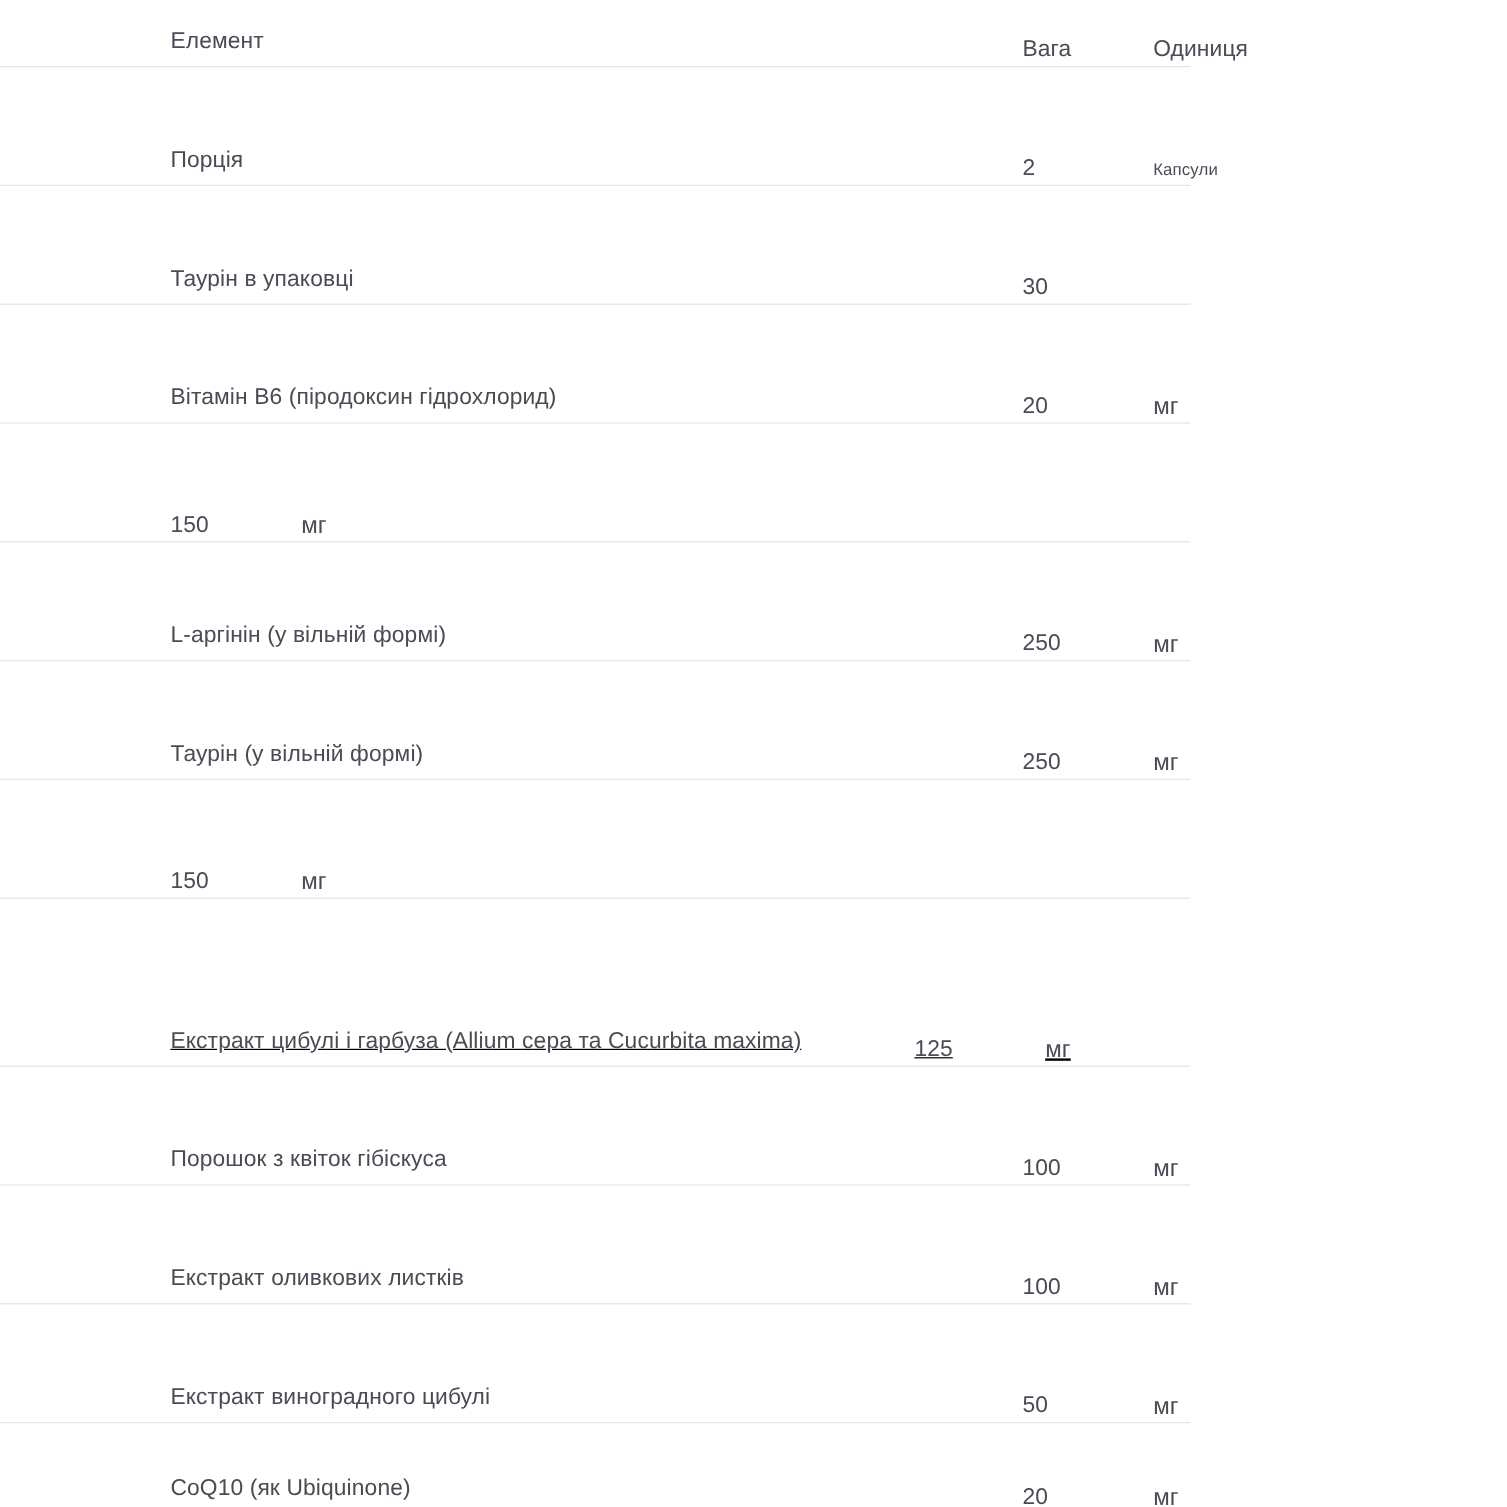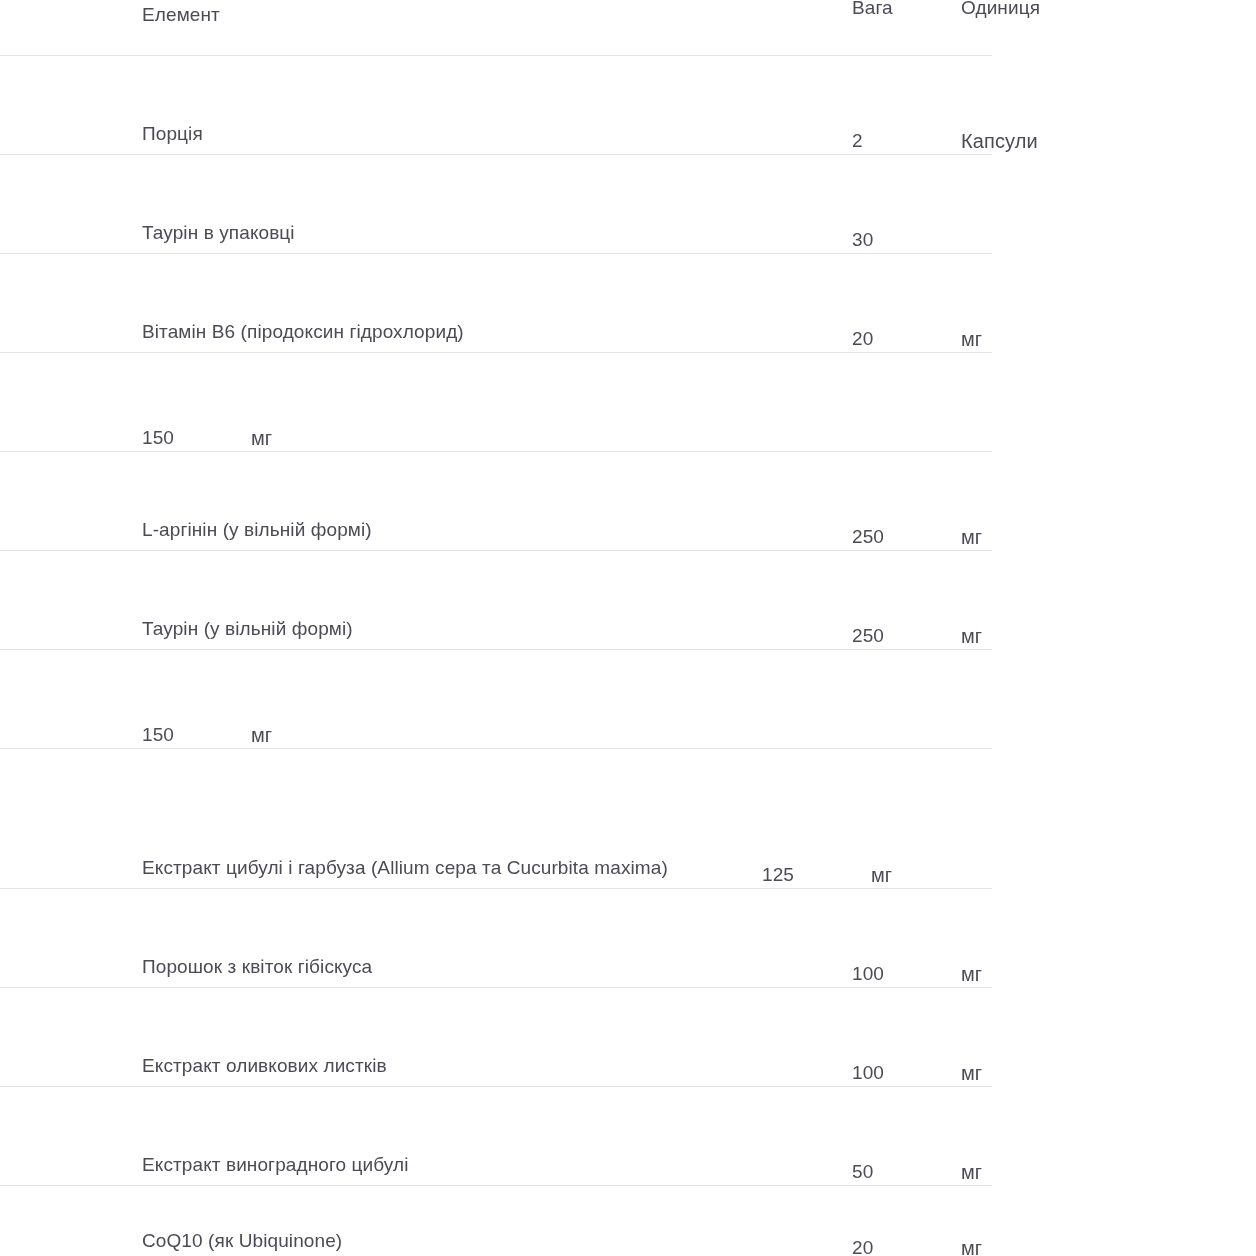--- a/index.html
+++ b/index.html
@@ -39,34 +39,35 @@
     right: 0;
     bottom: 0;
     width: 1012px;
     height: 1px;
     background: #e4e4e7;
   }
   .row.no-rule::after { display: none; }
 
   .header-row {
     height: 56px;
-    align-items: flex-start;
+    align-items: flex-end;
   }
   .header-row .cell-name,
   .header-row .cell-weight,
   .header-row .cell-unit {
     padding-top: 0;
     margin-top: -6px;
   }
 
   .data-row {
     height: 99px;
   }
   .data-row.tall {
     height: 140px;
+    text-decoration: underline;
   }
   .data-row.last {
     height: 76px;
   }
 
   .cell-name {
     flex: 0 0 auto;
     width: 710px;
     color: #4b4b56;
     font-size: 19px;
@@ -89,21 +90,21 @@
 
   .cell-unit {
     flex: 0 0 auto;
     width: 160px;
     color: #4b4b56;
     font-size: 20px;
     line-height: 28px;
     letter-spacing: 0.1px;
   }
   .cell-unit.big {
-    font-size: 20px;
+    font-size: 14px;
   }
 
   .header-row .cell-name,
   .header-row .cell-weight,
   .header-row .cell-unit {
     font-size: 19px;
     color: #4b4b56;
   }
 </style>
 </head>

